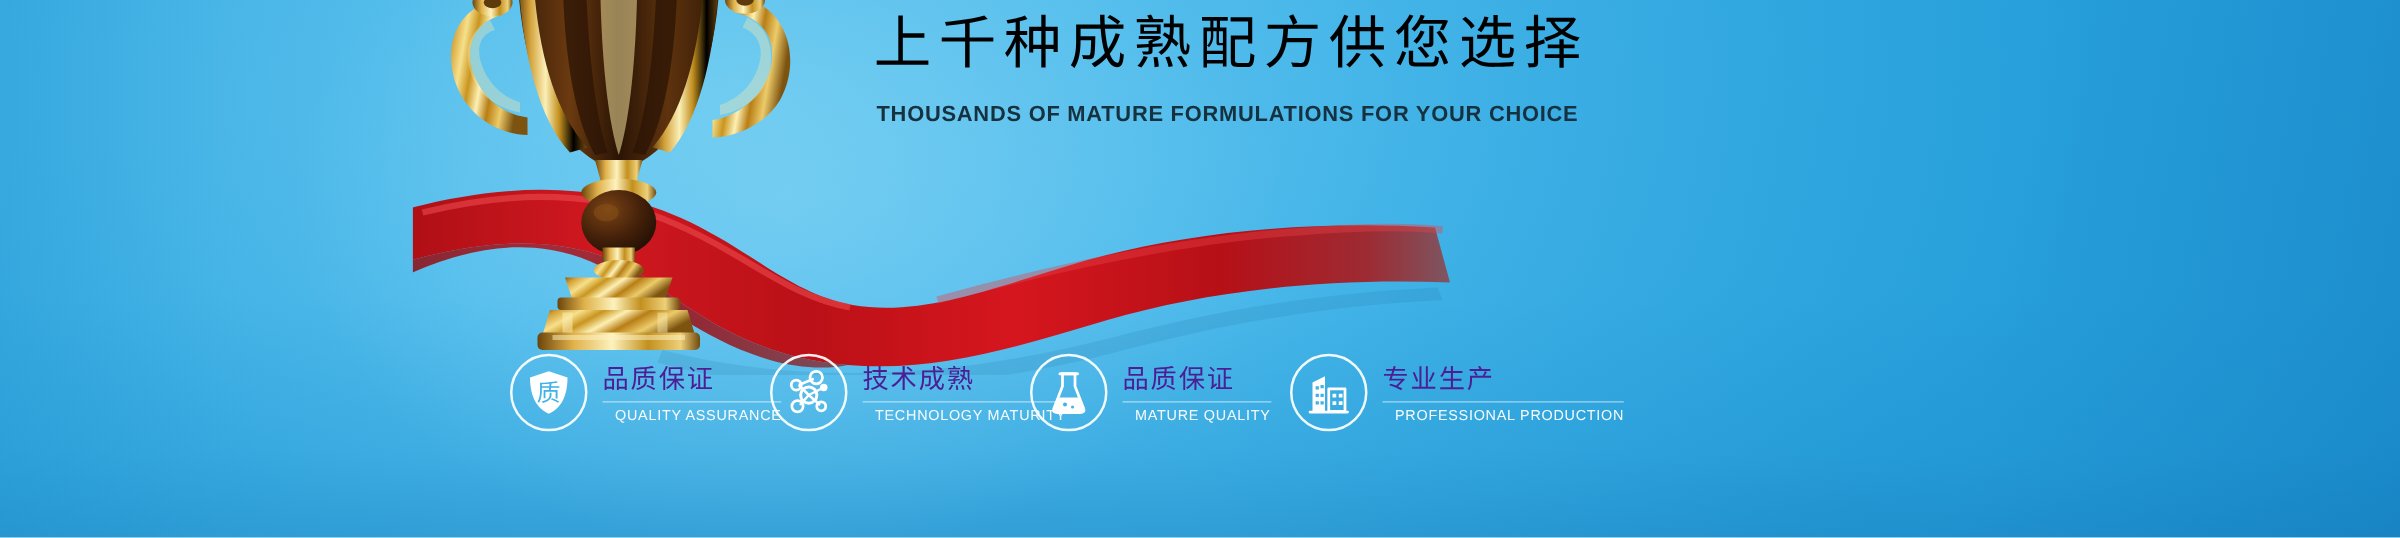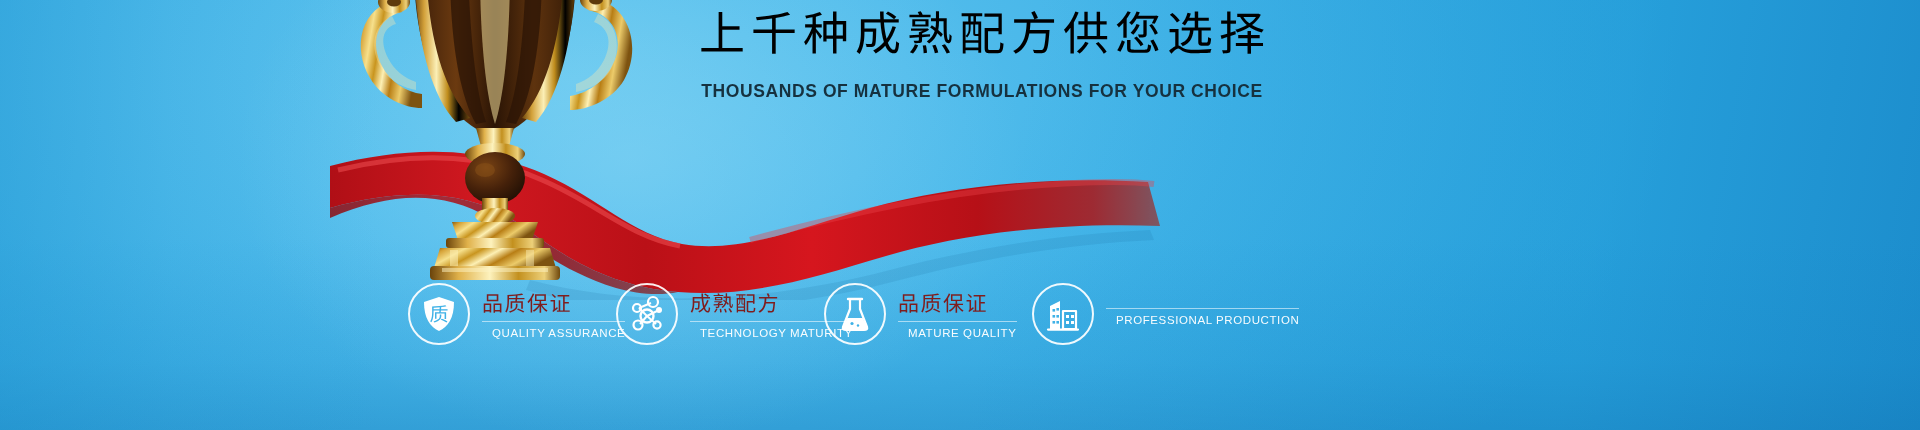--- a/index.html
+++ b/index.html
@@ -155,21 +155,21 @@
   .feat-icon svg { display: block; }
   .feat-text {
     display: flex;
     flex-direction: column;
     justify-content: center;
     padding-top: 2px;
   }
   .feat-cn {
     font-size: 21px;
     line-height: 25px;
-    color: #7f1d1d;
+    color: #4c1d95;
     letter-spacing: 1.5px;
     white-space: nowrap;
   }
   .feat-rule {
     height: 1px;
     background: rgba(255,255,255,0.55);
     margin: 5px 0 4px 0;
     width: 100%;
   }
   .feat-en {
@@ -368,21 +368,21 @@
           </g>
           <circle cx="20" cy="22" r="6.5" fill="none" stroke="#ffffff" stroke-width="2.4"></circle>
           <circle cx="26" cy="8" r="5" fill="none" stroke="#ffffff" stroke-width="2.2"></circle>
           <circle cx="10" cy="14" r="4" fill="none" stroke="#ffffff" stroke-width="2.2"></circle>
           <circle cx="32" cy="16" r="3" fill="#ffffff"></circle>
           <circle cx="11" cy="31" r="4.5" fill="none" stroke="#ffffff" stroke-width="2.2"></circle>
           <circle cx="30" cy="31" r="3.6" fill="none" stroke="#ffffff" stroke-width="2.2"></circle>
         </svg>
       </div>
       <div class="feat-text">
-        <div class="feat-cn">成熟配方</div>
+        <div class="feat-cn">技术成熟</div>
         <div class="feat-rule"></div>
         <div class="feat-en">TECHNOLOGY MATURITY</div>
       </div>
     </div>
 
     <div class="feature">
       <div class="feat-icon">
         <svg width="40" height="40" viewBox="0 0 40 40" xmlns="http://www.w3.org/2000/svg">
 
           <path d="M15 5 L25 5 L25 15 L32 33 Q33 36 29 36 L11 36 Q7 36 8 33 L15 15 Z" fill="none" stroke="#ffffff" stroke-width="2.2" stroke-linejoin="round"></path>
@@ -415,19 +415,20 @@
           <path d="M20 17 L33 17 L33 35 L20 35 Z" fill="none" stroke="#ffffff" stroke-width="2.2" stroke-linejoin="round"></path>
           <rect x="23" y="21" width="3" height="3" fill="#ffffff"></rect>
           <rect x="28" y="21" width="3" height="3" fill="#ffffff"></rect>
           <rect x="23" y="27" width="3" height="3" fill="#ffffff"></rect>
           <rect x="28" y="27" width="3" height="3" fill="#ffffff"></rect>
 
           <line x1="5" y1="35.6" x2="35" y2="35.6" stroke="#ffffff" stroke-width="2.2" stroke-linecap="round"></line>
         </svg>
       </div>
       <div class="feat-text">
+        <div class="feat-cn">专业生产</div>
         <div class="feat-rule"></div>
         <div class="feat-en">PROFESSIONAL PRODUCTION</div>
       </div>
     </div>
 
   </div>
 </div>
 
 </body></html>

